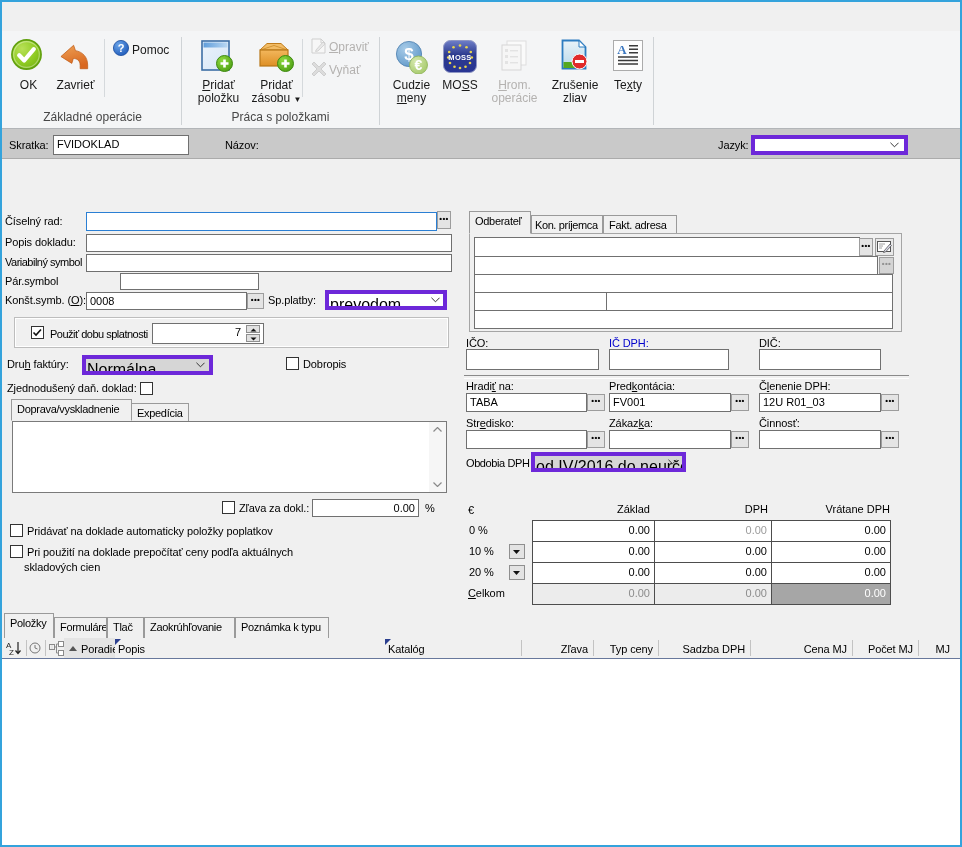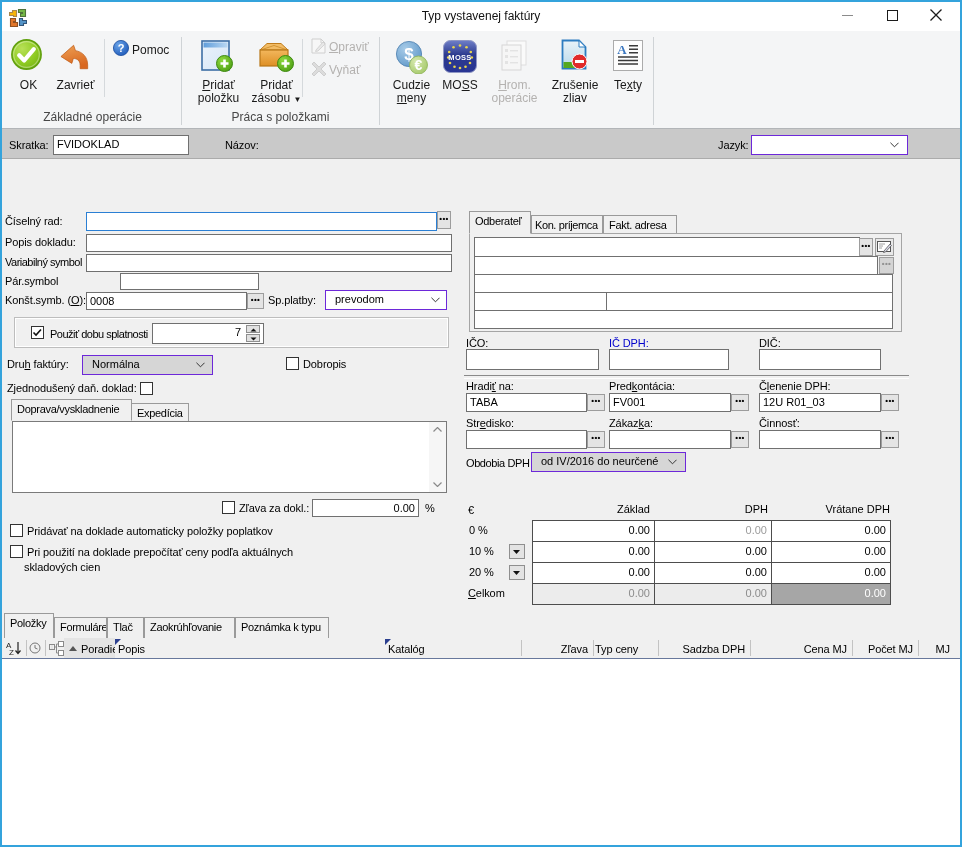--- a/index.html
+++ b/index.html
@@ -19,47 +19,33 @@
 .gray{color:#b4b2b0;}
 u{text-decoration:underline;}
 
 #band{position:absolute;left:2px;top:129px;width:958px;height:30px;background:#c9c9c9;border-bottom:1px solid #ababab;box-sizing:border-box;font-size:11px;}
 
 .inp{position:absolute;background:#fff;border:1px solid #707070;box-sizing:border-box;font-family:"Liberation Sans",sans-serif;font-size:11px;padding:0 3px;line-height:17px;overflow:hidden;white-space:nowrap;}
 .lbl{position:absolute;font-size:11px;color:#000;white-space:nowrap;letter-spacing:-0.1px;}
 .dots{position:absolute;background:#e4e4e4;border:1px solid #9d9d9d;box-sizing:border-box;text-align:center;color:#000;font-size:9px;line-height:10px;letter-spacing:0px;font-weight:bold;}
 .dots:after{content:"\2022\2022\2022";position:absolute;left:0;right:0;top:42%;transform:translateY(-50%);font-size:8px;letter-spacing:0.3px;}
 .cb{position:absolute;width:13px;height:13px;background:#fff;border:1px solid #333;box-sizing:border-box;}
-.combo{position:absolute;box-sizing:border-box;border:1px solid #6d28d9;background:#fff;font-size:11px;padding:2px 9px;overflow:hidden;white-space:nowrap;}
+.combo{position:absolute;box-sizing:border-box;border:4px solid #6d28d9;background:#fff;font-size:16px;padding:2px 1px;overflow:hidden;white-space:nowrap;}
 .combog{background:#d6d6d6;}
 .chev{position:absolute;width:9px;height:6px;}
 .tab{position:absolute;box-sizing:border-box;border:1px solid #9a9a9a;border-bottom:none;background:#f0f0f0;font-size:11px;padding:3px 0 0 5px;white-space:nowrap;overflow:hidden;letter-spacing:-0.3px;}
 .vathead{position:absolute;font-size:11px;color:#000;}
 .vcell{position:absolute;box-sizing:border-box;border:1px solid #4d4d4d;background:#fff;font-size:11px;text-align:right;padding:3px 4px 0 0;}
 </style></head>
 <body>
 <div id="win">
  <div class="wb" style="left:0;top:0;width:962px;height:2px"></div>
  <div class="wb" style="left:0;top:0;width:2px;height:847px"></div>
  <div class="wb" style="left:960px;top:0;width:2px;height:847px"></div>
  <div class="wb" style="left:0;top:845px;width:962px;height:2px"></div>
- <div id="titlebar">
-  <svg class="abs" style="left:7px;top:7px" width="18" height="18" viewBox="0 0 18 18">
-   <path d="M0.5,3.5 L3.5,3.5 L3.5,1.5 L7.5,1.5 L7.5,7.5 L4.5,7.5 L4.5,6.5 L0.5,6.5 Z" fill="#f6b40a" stroke="#a8864f" stroke-width="1.1"></path>
-   <path d="M9.5,0.5 L16.5,0.5 L16.5,7.5 L11.5,7.5 L11.5,4.5 L13.5,4.5 L13.5,3.5 L9.5,3.5 Z" fill="#74b847" stroke="#50723a" stroke-width="1.1"></path>
-   <path d="M10.5,9.5 L13.5,9.5 L13.5,11.5 L17.5,11.5 L17.5,14.5 L14.5,14.5 L14.5,16.5 L10.5,16.5 Z" fill="#5494c8" stroke="#33567a" stroke-width="1.1"></path>
-   <path d="M1.5,9.5 L6.5,9.5 L6.5,12.5 L4.5,12.5 L4.5,13.5 L8.5,13.5 L8.5,17.5 L1.5,17.5 Z" fill="#e2762b" stroke="#8f5122" stroke-width="1.1"></path>
-  </svg>
-  <div id="title">Typ vystavenej faktúry</div>
-  <div class="abs" style="left:840px;top:13px;width:11px;height:1px;background:#8b8b8b"></div>
-  <div class="abs" style="left:885px;top:8px;width:9px;height:9px;border:1.5px solid #1b1b1b"></div>
-  <svg class="abs" style="left:928px;top:7px" width="12" height="12" viewBox="0 0 12 12">
-        <path d="M0.5,0.5 L11.5,11.5 M11.5,0.5 L0.5,11.5" stroke="#1b1b1b" stroke-width="1.3"></path>
-      </svg>
- </div>
  <div id="ribbon">
 
   <div class="gsep" style="left:179px"></div>
   <div class="gsep" style="left:377px"></div>
   <div class="gsep" style="left:651px"></div>
   <div class="ssep" style="left:102px;top:8px;height:58px"></div>
   <div class="ssep" style="left:300px;top:8px;height:58px"></div>
 
   <svg class="abs" style="left:9px;top:8px" width="31" height="31" viewBox="0 0 31 31">
     <defs>
@@ -423,21 +409,21 @@
         <path d="M0,5 L4,0 L8,5 Z" fill="#555"></path>
       </svg>
   <div class="lbl" style="left:81px;top:595px;width:34px;overflow:hidden">Poradie</div>
   <div class="abs" style="left:115px;top:591px;width:0;height:0;border-top:6px solid #2b3f8f;border-right:6px solid transparent"></div>
   <div class="lbl" style="left:118px;top:595px">Popis</div>
   <div class="abs" style="left:385px;top:591px;width:0;height:0;border-top:6px solid #2b3f8f;border-right:6px solid transparent"></div>
   <div class="lbl" style="left:388px;top:595px">Katalóg</div>
   <div class="abs" style="left:521px;top:592px;width:1px;height:16px;background:#c3c3c3"></div>
   <div class="lbl" style="left:523px;top:595px;width:65px;text-align:right">Zľava</div>
   <div class="abs" style="left:593px;top:592px;width:1px;height:16px;background:#c3c3c3"></div>
-  <div class="lbl" style="left:595px;top:595px;width:58px;text-align:left">Typ ceny</div>
+  <div class="lbl" style="left:595px;top:595px;width:58px;text-align:right">Typ ceny</div>
   <div class="abs" style="left:658px;top:592px;width:1px;height:16px;background:#c3c3c3"></div>
   <div class="lbl" style="left:660px;top:595px;width:85px;text-align:right">Sadzba DPH</div>
   <div class="abs" style="left:750px;top:592px;width:1px;height:16px;background:#c3c3c3"></div>
   <div class="lbl" style="left:752px;top:595px;width:95px;text-align:right">Cena MJ</div>
   <div class="abs" style="left:852px;top:592px;width:1px;height:16px;background:#c3c3c3"></div>
   <div class="lbl" style="left:854px;top:595px;width:59px;text-align:right">Počet MJ</div>
   <div class="abs" style="left:918px;top:592px;width:1px;height:16px;background:#c3c3c3"></div>
   <div class="lbl" style="left:920px;top:595px;width:30px;text-align:right">MJ</div>
 
   <div class="abs" style="left:0px;top:611px;width:962px;height:215px;background:#fff"></div>

